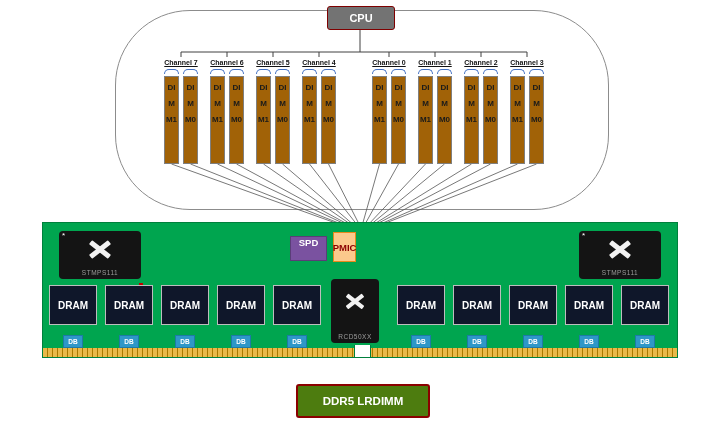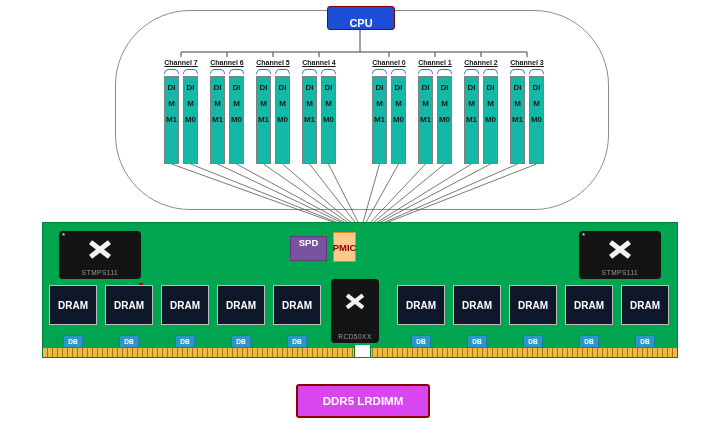--- a/index.html
+++ b/index.html
@@ -5,32 +5,32 @@
   html,body{margin:0;padding:0;background:#ffffff;font-family:"Liberation Sans","DejaVu Sans",sans-serif;}
   .canvas{position:relative;width:720px;height:440px;background:#fff;overflow:hidden;}
 
   
   .cpu-region{position:absolute;left:115px;top:10px;width:492px;height:198px;
     border:1.2px solid #8c8c8c;border-radius:75px;background:#fff;z-index:1;}
 
   svg.wiring{position:absolute;left:0;top:0;width:720px;height:440px;z-index:2;pointer-events:none;}
 
   .cpu-box{position:absolute;left:327px;top:6px;width:66px;height:22px;z-index:4;
-    background:#1d4ed8;border:1.5px solid #7f0000;border-radius:3px;color:#fff;
-    font-weight:bold;font-size:11px;display:flex;align-items:flex-end;justify-content:center;}
+    background:#737373;border:1.5px solid #7f0000;border-radius:3px;color:#fff;
+    font-weight:bold;font-size:11px;display:flex;align-items:center;justify-content:center;}
 
   
   .channel{position:absolute;top:57px;width:34px;z-index:4;text-align:center;}
   .ch-label{font-size:7px;font-weight:bold;color:#111;white-space:nowrap;
     text-decoration:underline;height:12px;line-height:12px;}
   .braces{display:flex;gap:4px;height:6px;margin-bottom:1px;}
   .brace{width:15px;height:5px;border:1.2px solid #4472c4;border-bottom:none;
     border-radius:7px 7px 0 0;box-sizing:border-box;}
   .slots{display:flex;gap:4px;}
-  .slot{width:15px;height:88px;box-sizing:border-box;background:#14b8a6;border:1px solid #7f7f7f;
+  .slot{width:15px;height:88px;box-sizing:border-box;background:#a16207;border:1px solid #7f7f7f;
     font-size:8px;font-weight:600;color:#1a1a1a;line-height:16px;padding-top:3px;
     word-break:break-all;text-align:center;overflow:hidden;}
 
   
   .board{position:absolute;left:42px;top:222px;width:636px;height:136px;z-index:3;
     background:#00a54f;border:1px solid #00803c;box-sizing:border-box;}
   .chip-black{position:absolute;background:#141414;border-radius:4px;}
   .chip-black .pin1{position:absolute;top:0px;left:3px;color:#fff;font-size:8px;}
   .chip-label{position:absolute;left:0;right:0;bottom:3px;text-align:center;color:#9c9c9c;
     font-size:6.5px;letter-spacing:.5px;}
@@ -55,21 +55,21 @@
     box-sizing:border-box;color:#fff;font-weight:bold;font-size:6.5px;
     display:flex;align-items:center;justify-content:center;}
 
   .edge-strip{position:absolute;left:0;right:0;bottom:0;height:9px;background:#e9b949;
     background-image:repeating-linear-gradient(90deg,rgba(0,0,0,0) 0 4px,#a87900 4px 5px);}
   .notch{position:absolute;left:311px;bottom:0;width:15px;height:12px;background:#fff;
     border-left:1px solid #00803c;border-right:1px solid #00803c;z-index:5;}
   .red-mark{position:absolute;width:4px;height:8px;background:#c00000;}
 
   .footer-box{position:absolute;left:296px;top:384px;width:134px;height:34px;z-index:3;
-    background:#d946ef;border:2px solid #8b0000;border-radius:3px;color:#fff;font-weight:bold;
+    background:#4d7c0f;border:2px solid #8b0000;border-radius:3px;color:#fff;font-weight:bold;
     font-size:11.5px;display:flex;align-items:center;justify-content:center;box-sizing:border-box;}
 </style>
 </head>
 <body>
 
 <div class="canvas">
 
   <div class="cpu-region"></div>
 
   <svg class="wiring" viewBox="0 0 720 440">

